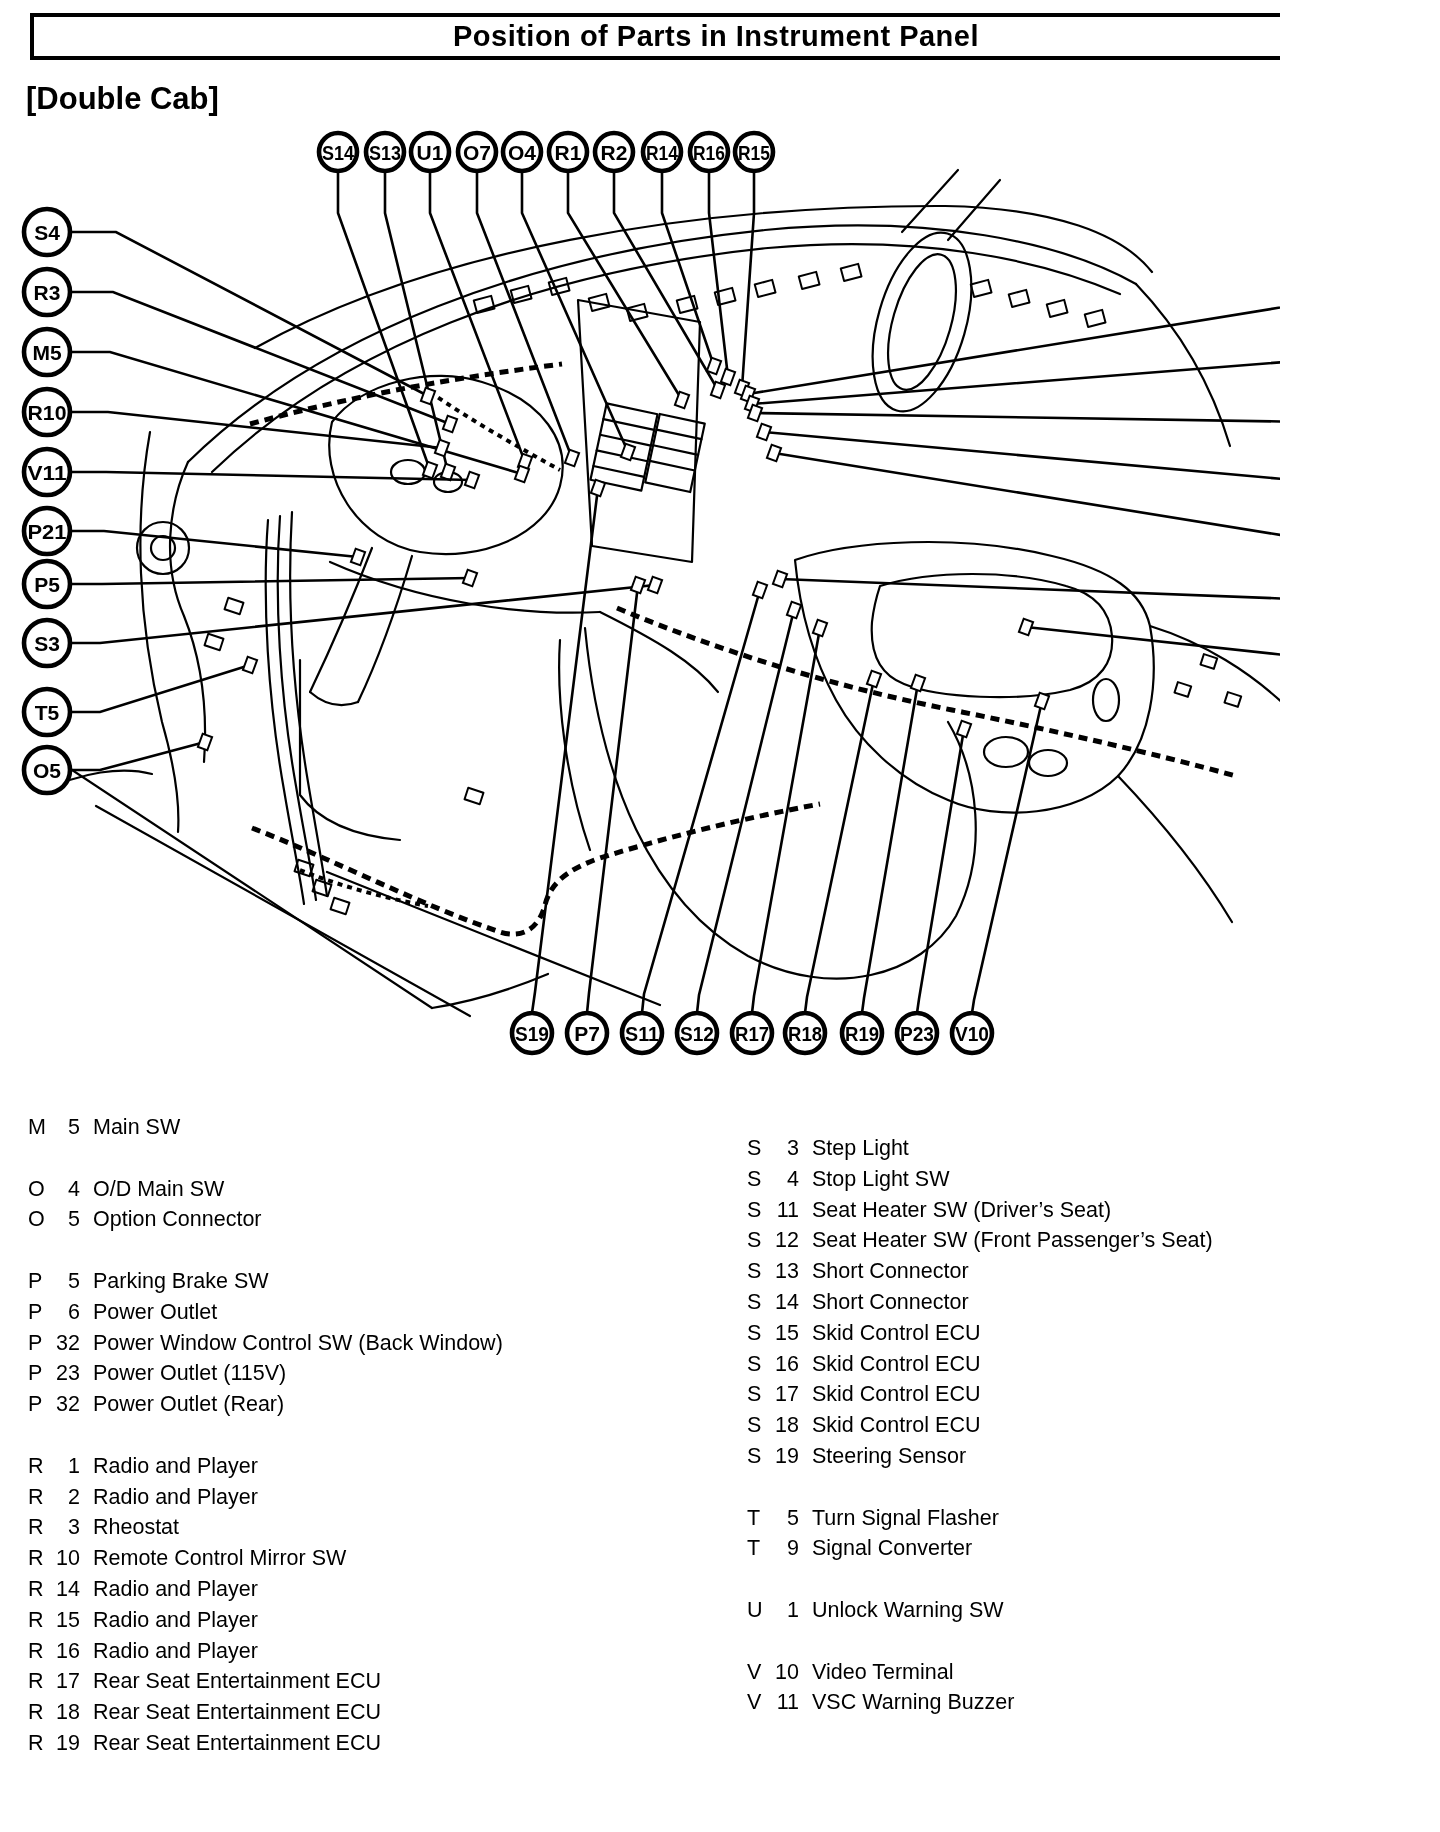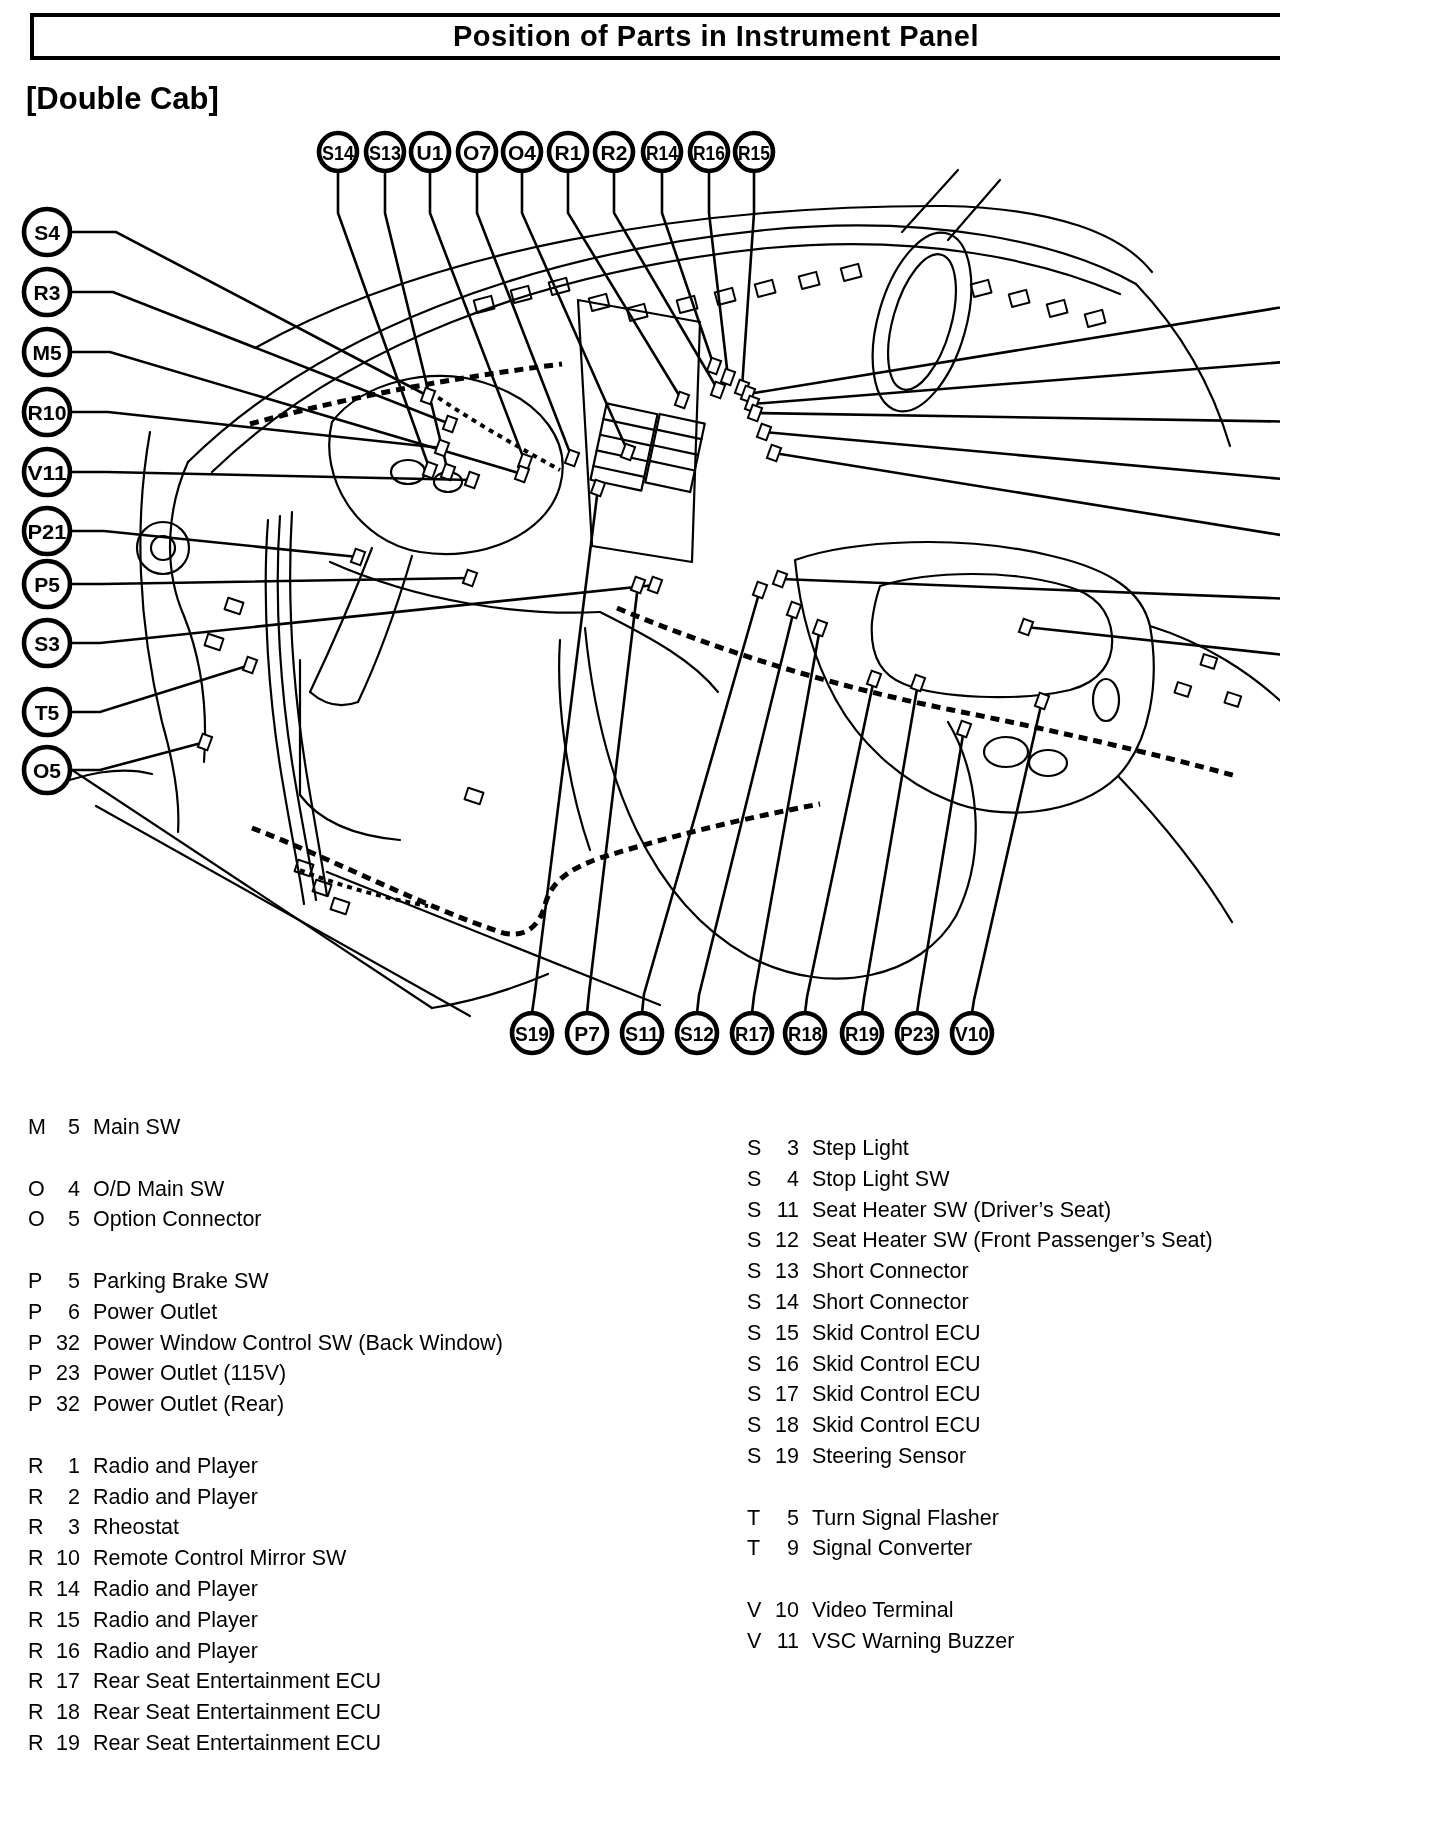--- a/index.html
+++ b/index.html
@@ -386,18 +386,19 @@
         <div class="lrow"><span class="code"><span class="cl">S</span><span class="cn">12</span></span><span class="desc">Seat Heater SW (Front Passenger’s Seat)</span></div>
         <div class="lrow"><span class="code"><span class="cl">S</span><span class="cn">13</span></span><span class="desc">Short Connector</span></div>
         <div class="lrow"><span class="code"><span class="cl">S</span><span class="cn">14</span></span><span class="desc">Short Connector</span></div>
         <div class="lrow"><span class="code"><span class="cl">S</span><span class="cn">15</span></span><span class="desc">Skid Control ECU</span></div>
         <div class="lrow"><span class="code"><span class="cl">S</span><span class="cn">16</span></span><span class="desc">Skid Control ECU</span></div>
         <div class="lrow"><span class="code"><span class="cl">S</span><span class="cn">17</span></span><span class="desc">Skid Control ECU</span></div>
         <div class="lrow"><span class="code"><span class="cl">S</span><span class="cn">18</span></span><span class="desc">Skid Control ECU</span></div>
         <div class="lrow"><span class="code"><span class="cl">S</span><span class="cn">19</span></span><span class="desc">Steering Sensor</span></div>
         <div class="lrow gap"><span class="code"><span class="cl">T</span><span class="cn">5</span></span><span class="desc">Turn Signal Flasher</span></div>
         <div class="lrow"><span class="code"><span class="cl">T</span><span class="cn">9</span></span><span class="desc">Signal Converter</span></div>
+        <div class="lrow gap"><span class="code"><span class="cl">U</span><span class="cn">1</span></span><span class="desc">Unlock Warning SW</span></div>
         <div class="lrow gap"><span class="code"><span class="cl">V</span><span class="cn">10</span></span><span class="desc">Video Terminal</span></div>
         <div class="lrow"><span class="code"><span class="cl">V</span><span class="cn">11</span></span><span class="desc">VSC Warning Buzzer</span></div>
       </div>
   </div>
 
 </div>
 
 </body></html>

